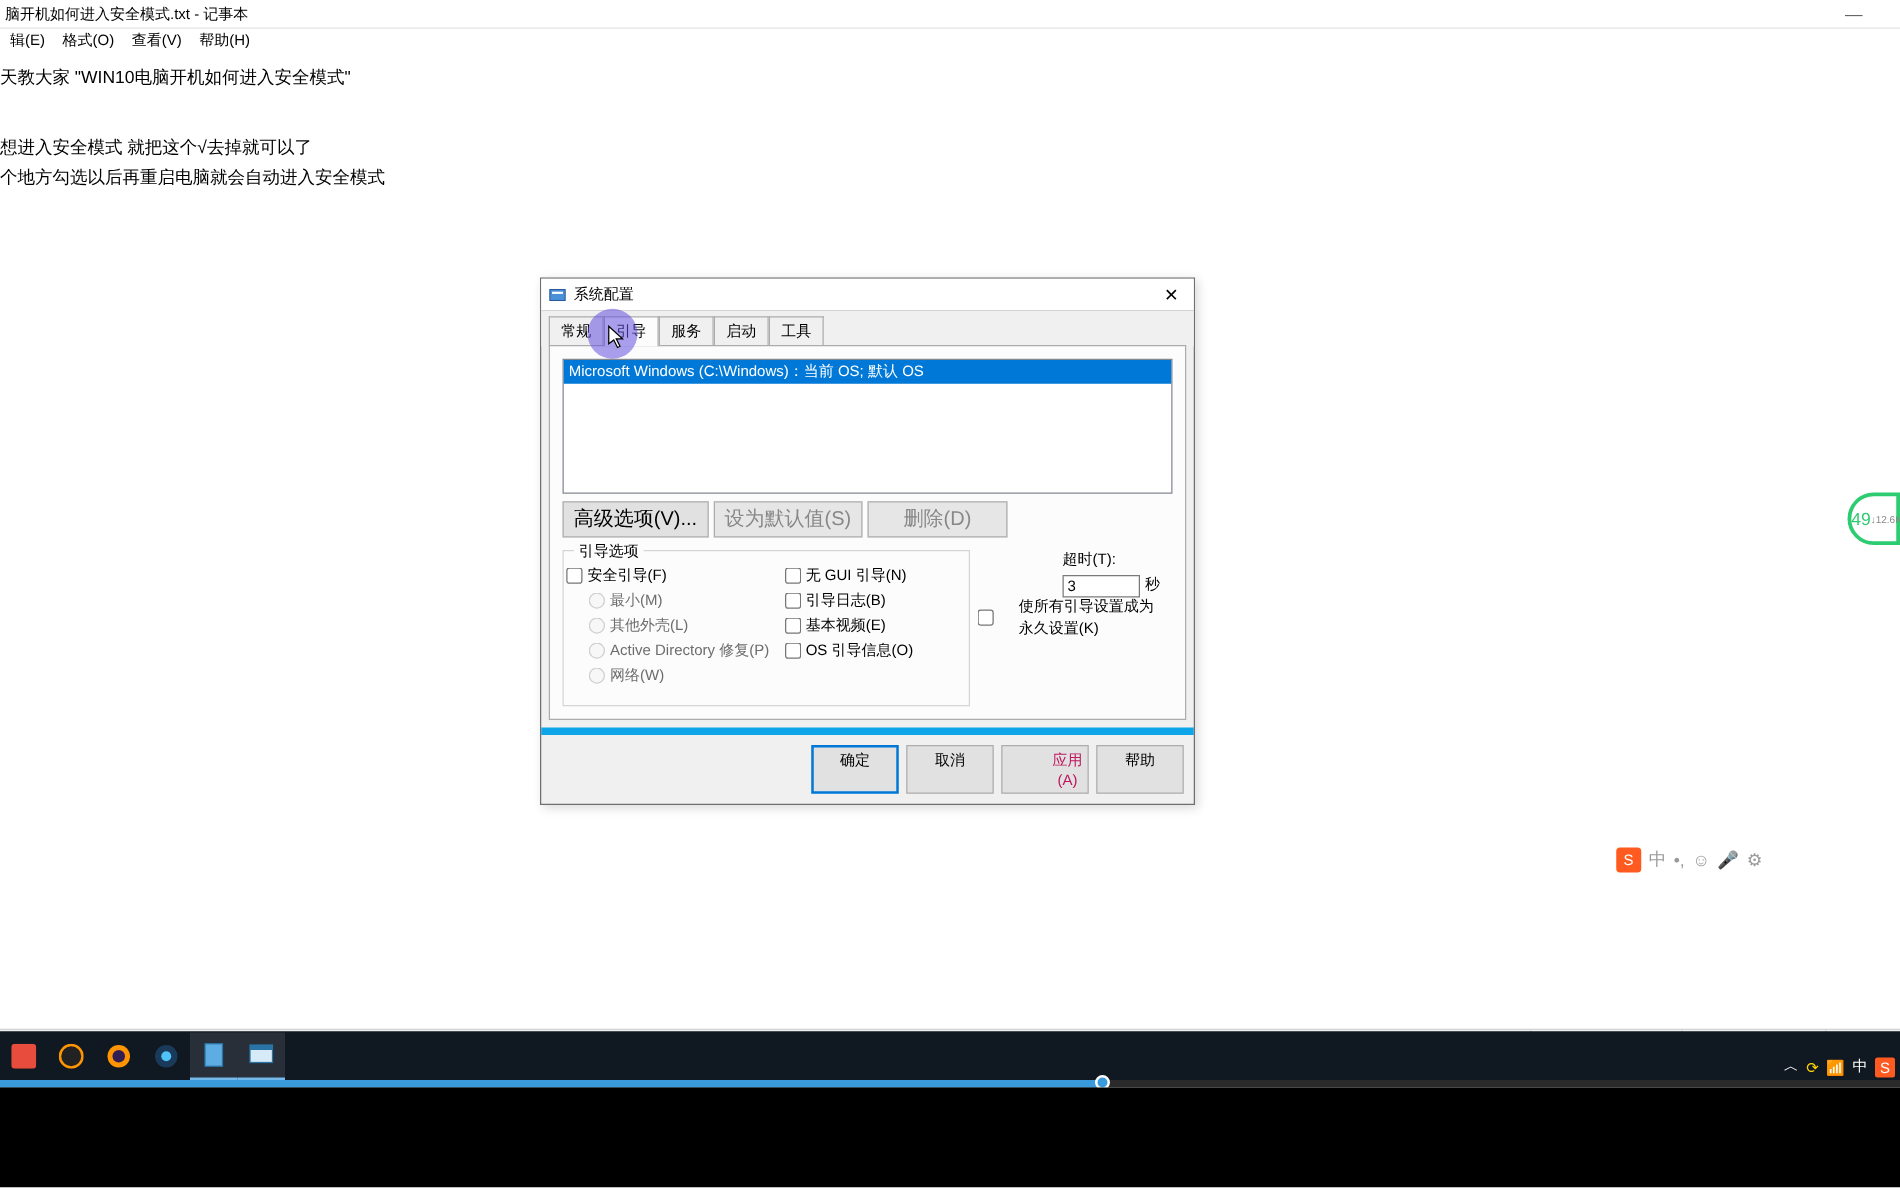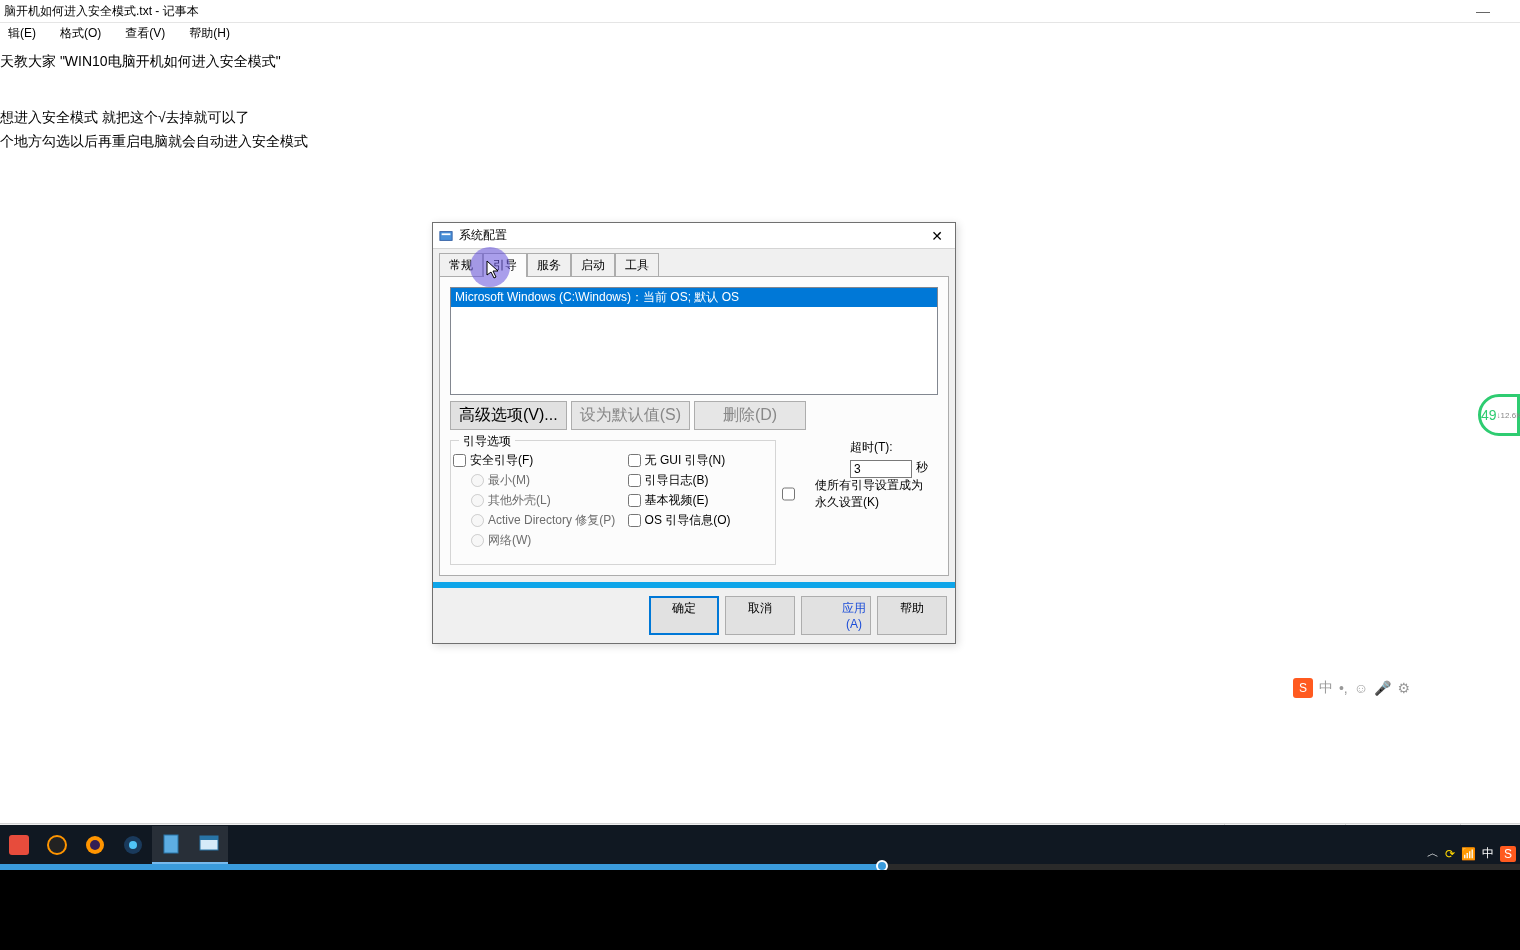--- a/index.html
+++ b/index.html
@@ -4,21 +4,21 @@
 <style>
 * { margin: 0; padding: 0; box-sizing: border-box; font-family: "Microsoft YaHei", "Segoe UI", sans-serif; }
 body { background: #fff; width: 1520px; height: 950px; position: relative; overflow: hidden; }
 
 
 .title-bar { height: 23px; background: #fff; border-bottom: 1px solid #e5e5e5; display: flex; align-items: center; padding-left: 4px; }
 .title-text { font-size: 12px; color: #000; }
 .win-minimize { position: absolute; right: 30px; top: 3px; color: #666; font-size: 14px; }
 
 
-.menu-bar { height: 20px; padding-left: 2px; display: flex; align-items: center; gap: 12px; }
+.menu-bar { height: 20px; padding-left: 2px; display: flex; align-items: flex-end; gap: 2px; }
 .menu-item { font-size: 12px; padding: 2px 6px; cursor: default; }
 
 
 .text-area { padding: 6px 0; font-size: 14px; line-height: 24px; }
 .text-area p { margin-bottom: 32px; }
 
 
 .msconfig { position: absolute; left: 432px; top: 222px; width: 524px; background: #f0f0f0; border: 1px solid #707070; box-shadow: 2px 2px 8px rgba(0,0,0,.15); }
 .msconfig-title { height: 26px; background: #fff; display: flex; align-items: center; padding: 0 6px; font-size: 12px; border-bottom: 1px solid #d4d4d4; }
 .msconfig-title-icon { width: 14px; height: 14px; margin-right: 6px; display: inline-flex; align-items: center; }
@@ -52,21 +52,21 @@
 
 
 .timeout-block { position: absolute; right: 20px; top: 162px; font-size: 12px; }
 .timeout-input { width: 62px; border: 1px solid #7a7a7a; padding: 1px 3px; font-size: 12px; margin-top: 4px; background:#fff; }
 .perm-block { position: absolute; right: 16px; bottom: 64px; font-size: 12px; width: 150px; display: flex; gap: 20px; }
 
 
 .dialog-btns { display: flex; justify-content: flex-end; gap: 6px; padding: 8px; border-top: 6px solid #0ea5e9; }
 .dialog-btn { font-size: 12px; padding: 3px 0; width: 70px; text-align: center; background: #e1e1e1; border: 1px solid #adadad; cursor: pointer; }
 .dialog-btn.default { border: 2px solid #0078d7; padding: 2px 0; }
-.dialog-btn.disabled { color: #1d4ed8; padding-left: 36px; }
+.dialog-btn.disabled { color: #be185d; padding-left: 36px; }
 
 
 .cursor-spot { position: absolute; left: 470px; top: 247px; width: 40px; height: 40px; border-radius: 50%; background: rgba(100,80,220,.55); z-index: 100; pointer-events: none; }
 .cursor-arrow { position: absolute; left: 486px; top: 260px; z-index: 101; font-size: 14px; color: #000; pointer-events: none; }
 
 
 .np-status { position: absolute; left: 0; right: 0; bottom: 105px; height: 22px; border-top: 1px solid #d4d4d4; background: #f0f0f0; display: flex; font-size: 12px; align-items: center; }
 .np-status .cell { padding: 0 14px; border-left: 1px solid #d4d4d4; height: 100%; display: flex; align-items: center; }
 
 

